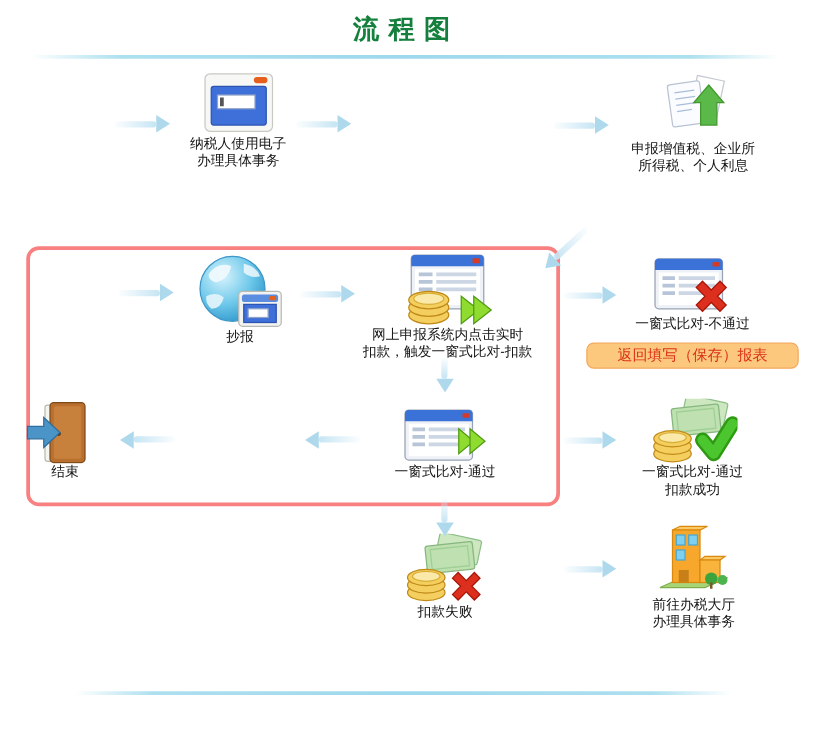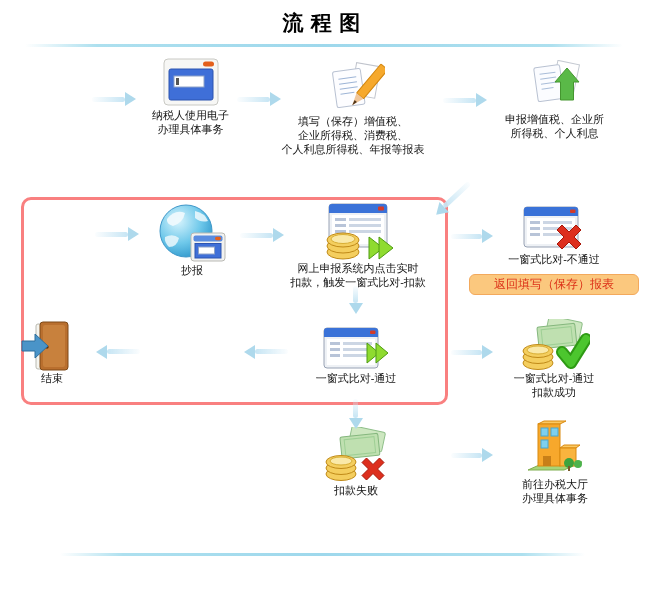--- a/index.html
+++ b/index.html
@@ -1,19 +1,19 @@
 <!DOCTYPE html>
 <html><head>
 <meta charset="utf-8">
 <style>
   html,body{margin:0;padding:0;background:#fff;}
   #canvas{position:relative;width:650px;height:600px;background:#ffffff;overflow:hidden;
           font-family:"Liberation Sans","DejaVu Sans",sans-serif;color:#141414;}
   .page-title{position:absolute;left:0;top:9px;width:100%;text-align:center;
-              font-size:21px;font-weight:bold;color:#000000;letter-spacing:0.35em;}
+              font-size:21px;font-weight:bold;color:#15803d;letter-spacing:0.35em;}
   .divider{position:absolute;height:3px;border-radius:2px;
            background:linear-gradient(to right,rgba(173,224,239,0),#ade0ef 12%,#9ed8ec 50%,#ade0ef 88%,rgba(173,224,239,0));}
   #divider-top{left:25px;top:44px;width:598px;}
   #divider-bottom{left:60px;top:553px;width:525px;}
   .flow-box{position:absolute;left:21px;top:197px;width:427px;height:208px;box-sizing:border-box;
             border:3px solid #f98080;border-radius:10px;z-index:1;}
   .node{position:absolute;display:flex;flex-direction:column;align-items:center;
         text-align:center;z-index:2;}
   .node .icon{display:block;}
   .lbl{font-size:11px;line-height:14px;color:#141414;white-space:nowrap;}
@@ -53,42 +53,20 @@
     </svg>
     <div class="lbl">纳税人使用电子</div>
     <div class="lbl">办理具体事务</div>
   </div>
 
   <div class="arrow" style="left:237px;top:92px;width:44px">
       <i class="shaft"></i>
       <i class="head"></i>
     </div>
 
-  <div class="node" style="left:267px;top:60px;width:172px">
-    <svg class="icon" width="64" height="54" viewBox="0 0 64 54">
-      <g transform="rotate(10 42 24)">
-          <rect x="32" y="4" width="24" height="32" fill="#ffffff" stroke="#c0c4cc"></rect>
-        </g>
-      <g transform="rotate(-8 28 30)">
-        <rect x="14" y="10" width="28" height="36" rx="2" fill="#fdfdff" stroke="#b9c2d2"></rect>
-        <line x1="19" y1="18" x2="37" y2="18" stroke="#9db4d6"></line>
-        <line x1="19" y1="23" x2="37" y2="23" stroke="#9db4d6"></line>
-        <line x1="19" y1="28" x2="37" y2="28" stroke="#9db4d6"></line>
-        <line x1="19" y1="33" x2="33" y2="33" stroke="#9db4d6"></line>
-      </g>
-      <g transform="rotate(40 45 28)">
-        <rect x="41" y="0" width="9" height="38" rx="1" fill="#f6a92d" stroke="#d2860f"></rect>
-        <polygon points="41,38 50,38 45.5,50" fill="#f0c69a"></polygon>
-        <polygon points="44,44.5 47,44.5 45.5,50" fill="#503418"></polygon>
-      </g>
-    </svg>
-    <div class="lbl">填写（保存）增值税、</div>
-    <div class="lbl">企业所得税、消费税、</div>
-    <div class="lbl">个人利息所得税、年报等报表</div>
-  </div>
 
   <div class="arrow" style="left:443px;top:93px;width:44px">
       <i class="shaft"></i>
       <i class="head"></i>
     </div>
 
   <div class="node" style="left:467px;top:60px;width:175px">
     <svg class="icon" width="58" height="52" viewBox="0 0 58 52">
       <g transform="rotate(12 38 20)">
           <rect x="28" y="2" width="22" height="30" fill="#ffffff" stroke="#c5cad2"></rect>

